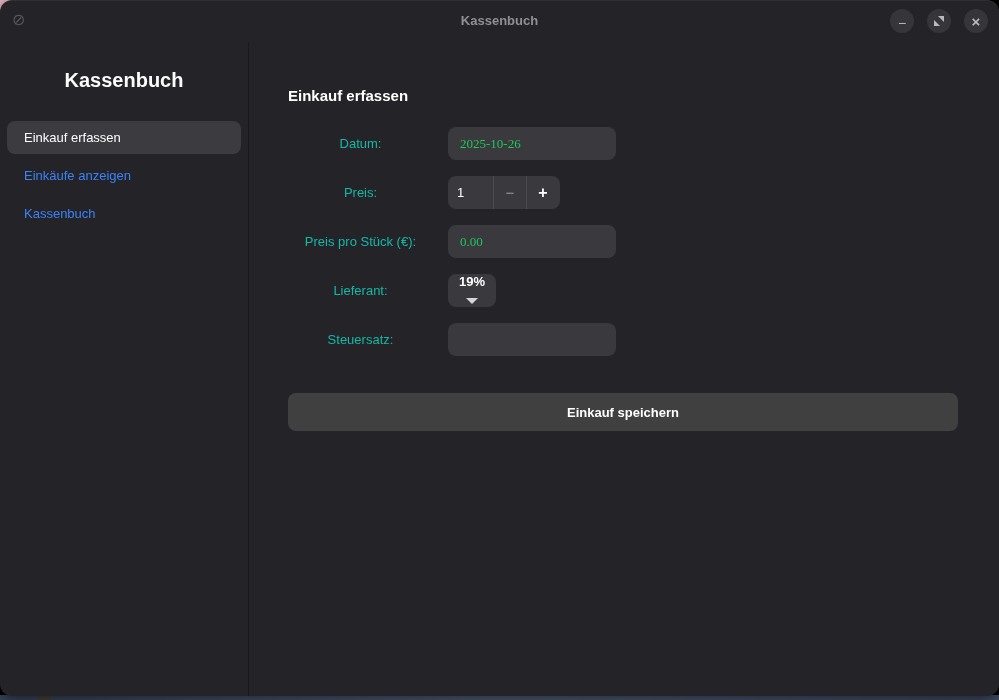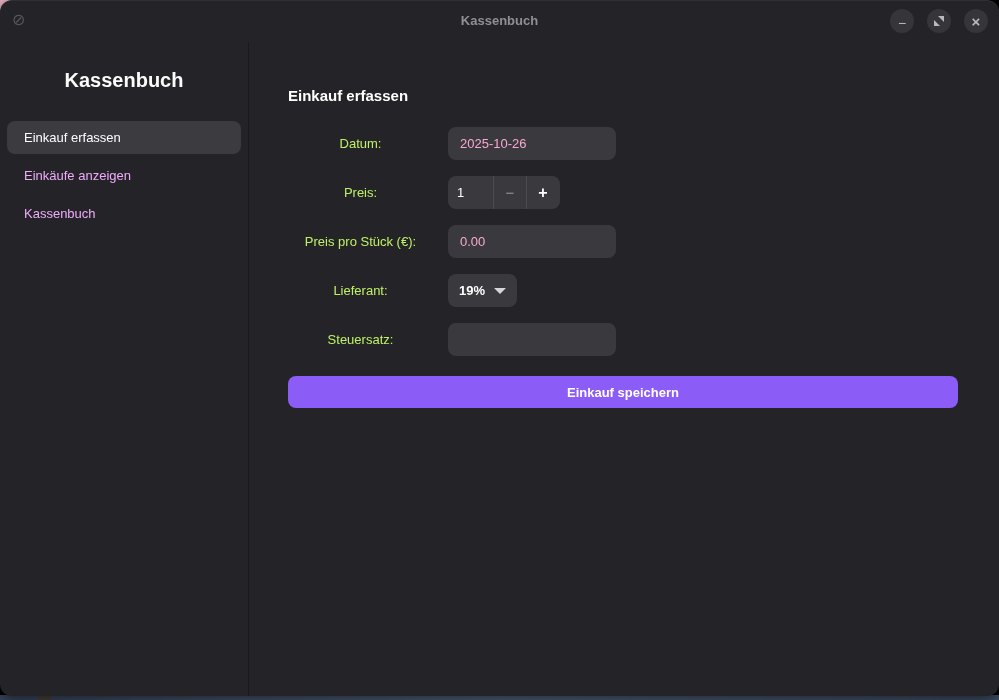--- a/index.html
+++ b/index.html
@@ -37,51 +37,51 @@
 
   
   .wbody { flex:1; display:flex; min-height:0; }
 
   
   .sidebar { width:249px; flex:none; box-sizing:border-box; border-right:1px solid #1a1a1e; }
   .sidebar-heading { margin-top:25px; line-height:26px; text-align:center;
                      font-size:20px; font-weight:bold; color:#fbfbfb; }
   .nav { margin-top:28px; padding:0 7px; display:flex; flex-direction:column; gap:5px; }
   .nav-item { height:33px; display:flex; align-items:center; padding:0 17px;
-              border-radius:8px; font-size:13px; color:#f0abfc; cursor:default; }
+              border-radius:8px; font-size:13px; color:#3b82f6; cursor:default; }
   .nav-item.selected { background:#3b3b40; color:#ffffff; }
 
   
   .content { flex:1; box-sizing:border-box; padding:46px 40px 0 39px; }
   .content-heading { font-size:15px; line-height:15px; font-weight:bold; color:#ffffff; margin:0 0 24px 0; }
 
   .form-row { display:flex; align-items:center; height:33px; margin-bottom:16px; }
-  .form-label { width:145px; flex:none; text-align:center; font-size:13px; color:#bef264; }
+  .form-label { width:145px; flex:none; text-align:center; font-size:13px; color:#14b8a6; }
   .control { margin-left:15px; display:flex; align-items:center; }
 
   .text-input { width:168px; height:33px; box-sizing:border-box; background:#3a3a3e; border:none;
-                border-radius:8px; padding:0 12px; color:#f9a8d4; font-size:13px;
-                font-family:Liberation Sans, sans-serif; outline:none; }
+                border-radius:8px; padding:0 12px; color:#22c55e; font-size:13px;
+                font-family:Liberation Serif, serif; outline:none; }
 
   .spin { width:112px; height:33px; background:#3a3a3e; border-radius:8px;
           display:flex; align-items:stretch; overflow:hidden; }
   .spin-entry { width:45px; box-sizing:border-box; border:none; background:transparent; color:#ffffff;
                 font-size:13px; padding:0 0 0 9px; font-family:inherit; outline:none; }
   .spin-btn { width:33px; border:none; padding:0; background:transparent; border-left:1px solid #4b4b50;
               display:flex; align-items:center; justify-content:center; font-family:inherit; cursor:default; }
   .spin-minus { color:#97979b; font-size:15px; }
   .spin-plus { color:#ffffff; font-size:16px; font-weight:bold; }
 
   .dropdown { height:33px; display:inline-flex; align-items:center; gap:9px; background:#3a3a3e;
-              border:none; border-radius:8px; padding:0 11px; font-family:inherit; cursor:default; }
+              border:none; border-radius:8px; padding:0 11px; font-family:inherit; cursor:default;flex-direction:column; }
   .dropdown-value { font-size:13px; font-weight:bold; color:#ffffff; }
   .caret { width:0; height:0; border-left:6px solid transparent; border-right:6px solid transparent;
            border-top:6px solid #d6d6d9; }
 
-  .save-button { margin-top:4px; width:670px; height:32px; background:#8b5cf6; color:#ffffff;
+  .save-button { margin-top:21px; width:670px; height:38px; background:#404040; color:#ffffff;
                  font-size:13px; font-weight:bold; border:none; border-radius:8px;
                  font-family:inherit; cursor:default; }
 </style>
 </head>
 <body>
 
 <div class="wallpaper-corner"></div>
 <div class="taskbar">
   <div class="taskbar-item"></div>
 </div>

